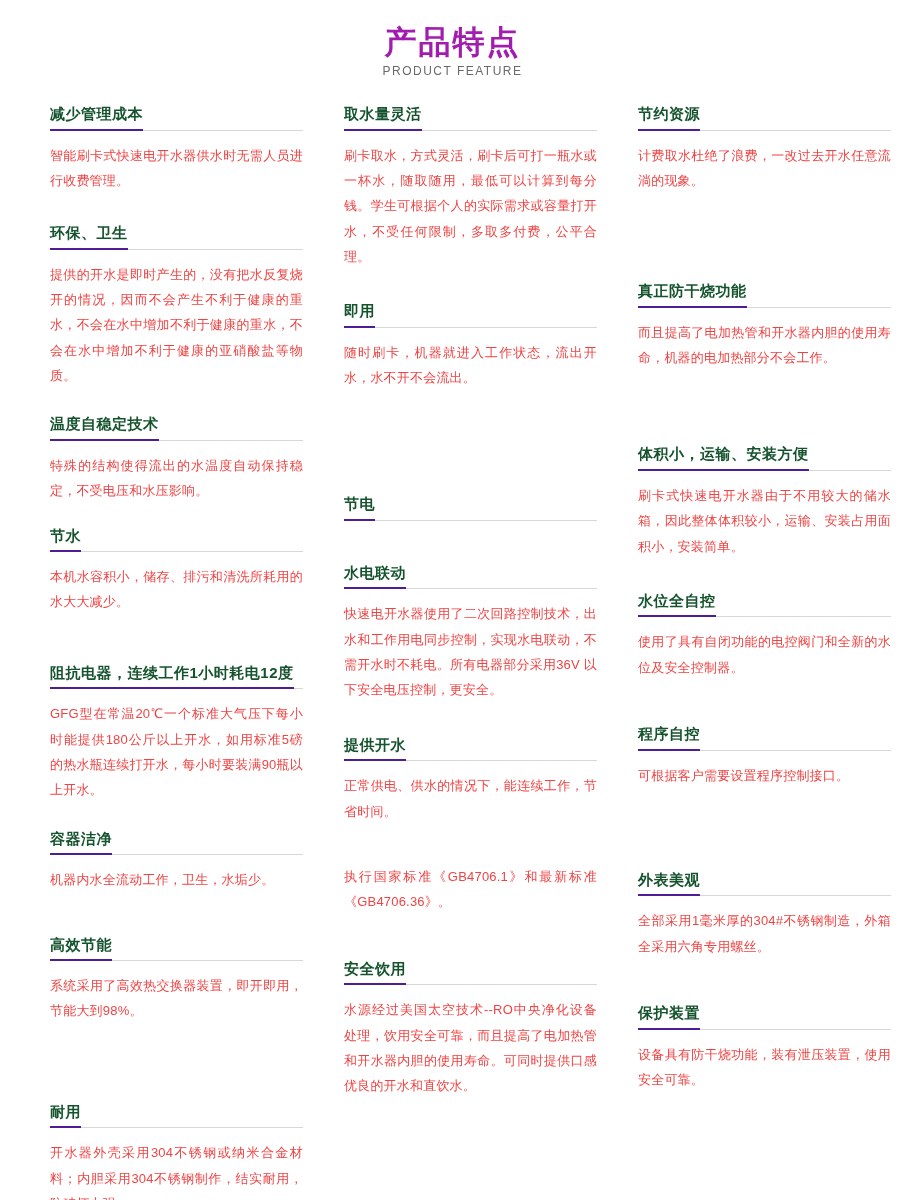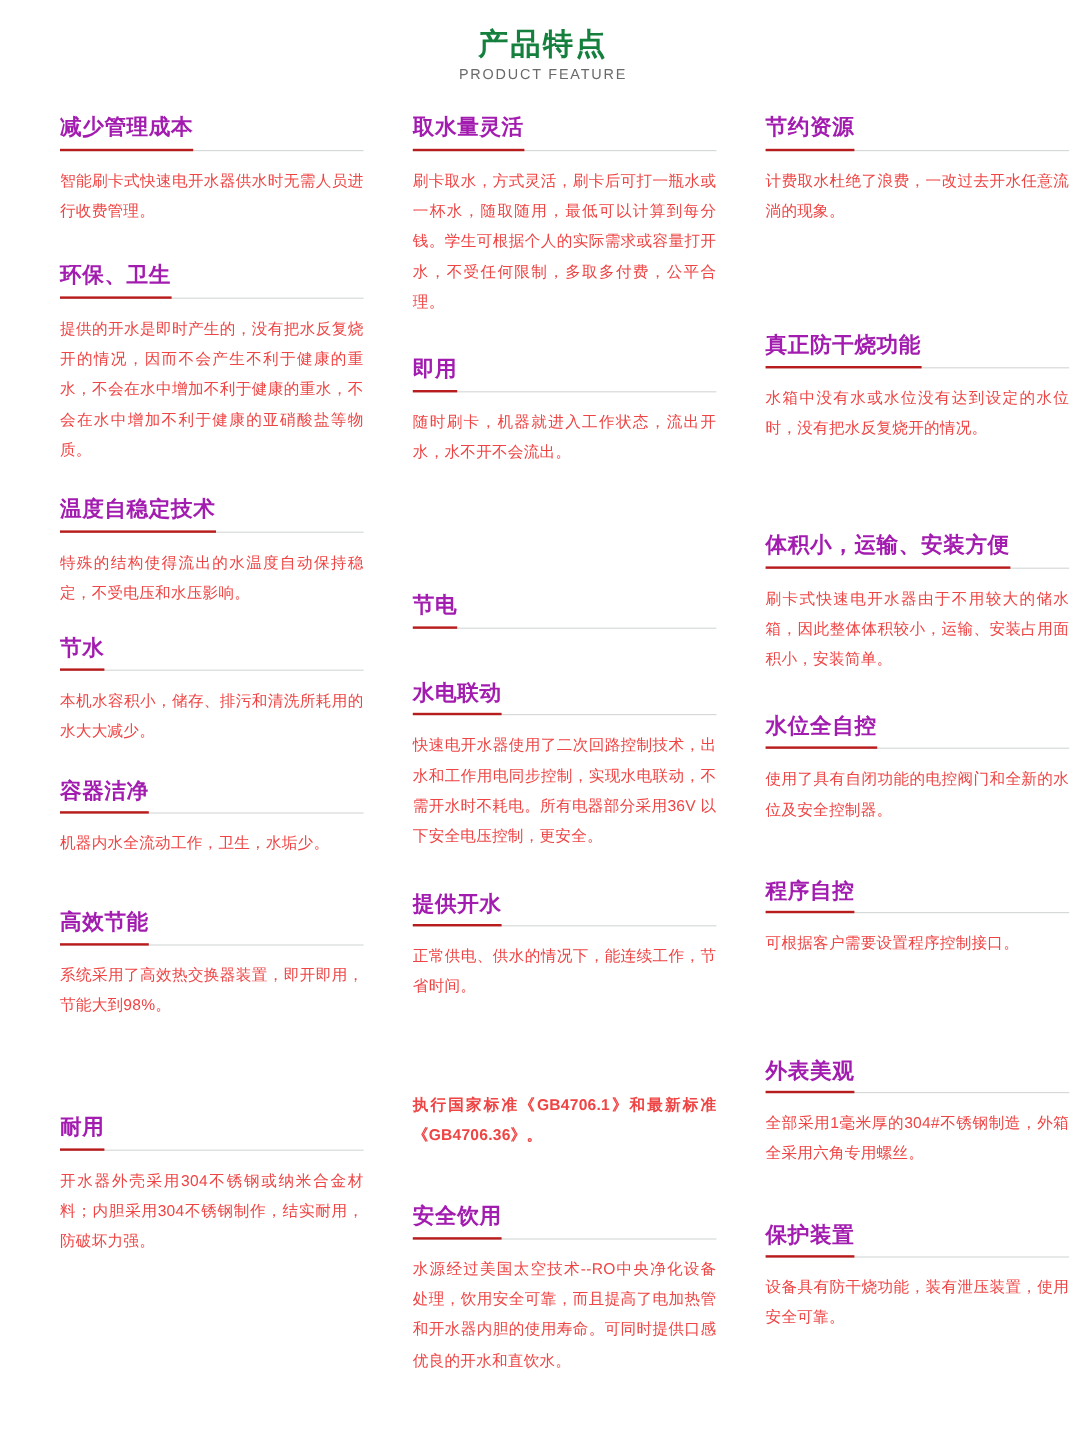--- a/index.html
+++ b/index.html
@@ -19,23 +19,23 @@
     width: 905px;
     min-height: 1200px;
     box-sizing: border-box;
     padding: 22px 50px 30px 50px;
   }
   .header {
     text-align: center;
     margin: 0 0 26px 0;
   }
   .header .title-cn {
-    font-size: 25px;
+    font-size: 32px;
     font-weight: bold;
-    color: #15803d;
+    color: #a21caf;
     letter-spacing: 2px;
     line-height: 1.25;
   }
   .header .title-en {
     margin-top: 2px;
     font-size: 12px;
     color: #6a6a6a;
     letter-spacing: 1.5px;
     font-weight: normal;
   }
@@ -47,26 +47,26 @@
     align-items: start;
   }
   .col {
     display: block;
   }
   .feature {
     margin-bottom: 22px;
   }
   .feature-head {
     display: inline-block;
-    font-size: 18px;
-    color: #a21caf;
+    font-size: 15px;
+    color: #14532d;
     font-weight: bold;
     letter-spacing: 0.5px;
     padding-bottom: 5px;
-    border-bottom: 2px solid #b91c1c;
+    border-bottom: 2px solid #4c1d95;
     line-height: 1.3;
   }
   .rule {
     border-top: 1px solid #d7d9d9;
     margin-top: -1px;
     height: 0;
   }
   .feature-body {
     margin-top: 12px;
     font-size: 13px;
@@ -110,20 +110,25 @@
         <div class="rule"></div>
         <div class="feature-body">特殊的结构使得流出的水温度自动保持稳定，不受电压和水压影响。</div>
       </div>
 
       <div class="feature" style="margin-top:22px;">
         <div class="feature-head">节水</div>
         <div class="rule"></div>
         <div class="feature-body">本机水容积小，储存、排污和清洗所耗用的水大大减少。</div>
       </div>
 
+      <div class="feature" style="margin-top:48px;">
+        <div class="feature-head">阻抗电器，连续工作1小时耗电12度</div>
+        <div class="rule"></div>
+        <div class="feature-body">GFG型在常温20℃一个标准大气压下每小时能提供180公斤以上开水，如用标准5磅的热水瓶连续打开水，每小时要装满90瓶以上开水。</div>
+      </div>
 
       <div class="feature" style="margin-top:26px;">
         <div class="feature-head">容器洁净</div>
         <div class="rule"></div>
         <div class="feature-body">机器内水全流动工作，卫生，水垢少。</div>
       </div>
 
       <div class="feature" style="margin-top:42px;">
         <div class="feature-head">高效节能</div>
         <div class="rule"></div>
@@ -162,21 +167,21 @@
         <div class="rule"></div>
         <div class="feature-body">快速电开水器使用了二次回路控制技术，出水和工作用电同步控制，实现水电联动，不需开水时不耗电。所有电器部分采用36V 以下安全电压控制，更安全。</div>
       </div>
 
       <div class="feature" style="margin-top:32px;">
         <div class="feature-head">提供开水</div>
         <div class="rule"></div>
         <div class="feature-body">正常供电、供水的情况下，能连续工作，节省时间。</div>
       </div>
 
-      <div class="feature" style="margin-top:73px;font-weight:bold;">
+      <div class="feature" style="margin-top:40px;">
         <div class="feature-body no-head">执行国家标准《GB4706.1》和最新标准《GB4706.36》。</div>
       </div>
 
       <div class="feature" style="margin-top:44px;">
         <div class="feature-head">安全饮用</div>
         <div class="rule"></div>
         <div class="feature-body">水源经过美国太空技术--RO中央净化设备处理，饮用安全可靠，而且提高了电加热管和开水器内胆的使用寿命。可同时提供口感优良的开水和直饮水。</div>
       </div>
 
     </div>
@@ -185,21 +190,21 @@
 
       <div class="feature">
         <div class="feature-head">节约资源</div>
         <div class="rule"></div>
         <div class="feature-body">计费取水杜绝了浪费，一改过去开水任意流淌的现象。</div>
       </div>
 
       <div class="feature" style="margin-top:88px;">
         <div class="feature-head">真正防干烧功能</div>
         <div class="rule"></div>
-        <div class="feature-body">水箱中没有水或水位没有达到设定的水位时，没有把水反复烧开的情况。</div>
+        <div class="feature-body">而且提高了电加热管和开水器内胆的使用寿命，机器的电加热部分不会工作。</div>
       </div>
 
       <div class="feature" style="margin-top:74px;">
         <div class="feature-head">体积小，运输、安装方便</div>
         <div class="rule"></div>
         <div class="feature-body">刷卡式快速电开水器由于不用较大的储水箱，因此整体体积较小，运输、安装占用面积小，安装简单。</div>
       </div>
 
       <div class="feature" style="margin-top:32px;">
         <div class="feature-head">水位全自控</div>

